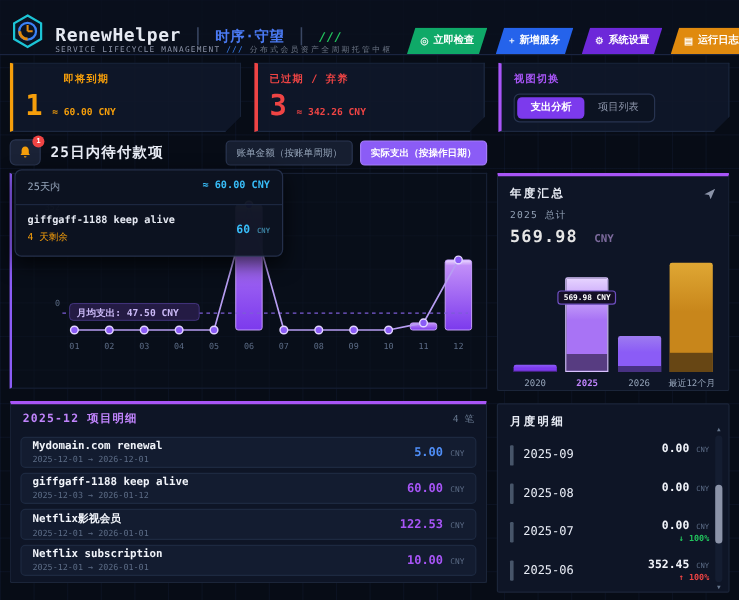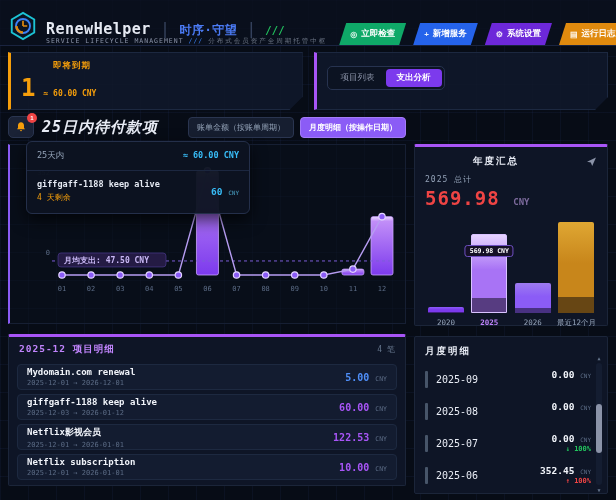--- a/index.html
+++ b/index.html
@@ -42,28 +42,28 @@
 
   
   .content { display:grid; grid-template-columns:398px 194px; gap:8px; padding:4px 8px 0 8px; }
 
   
   .chead { display:flex; align-items:center; gap:8px; height:26px; margin-bottom:4px; }
   .bellbtn { position:relative; width:26px; height:22px; background:#1a2236; border:1px solid #2a3550;
              border-radius:5px; display:flex; align-items:center; justify-content:center; }
   .badge { position:absolute; top:-4px; right:-4px; width:10px; height:10px; border-radius:50%;
            background:#ef4444; color:#fff; font-size:6px; line-height:10px; text-align:center; font-weight:bold; }
-  .ctitle { font-size:15px; font-weight:bold; letter-spacing:1px; color:#e8ecf5;font-style:italic; }
+  .ctitle { font-size:12px; font-weight:bold; letter-spacing:1px; color:#e8ecf5; }
   .ctabs { margin-left:auto; display:flex; gap:6px; }
   .ctab { font-size:8px; color:#94a3b8; background:#161e30; border:1px solid #2a3550; border-radius:4px; padding:4px 8px; white-space:nowrap; }
   .ctab.on { background:#8b5cf6; border-color:#a47cf8; color:#fff; font-weight:bold; }
 
   .chartcard { position:relative; height:180px; background:#0a101d99; border:1px solid #161f33; border-left:2px solid #8b5cf6; }
 
-  .dropdown { position:absolute; left:16px; top:-4px; width:224px; z-index:6; background:#0c1320f5;
+  .dropdown { position:absolute; left:2px; top:-4px; width:224px; z-index:6; background:#0c1320f5;
               border:1px solid #242f4a; border-radius:6px; box-shadow:0 6px 16px #000a; }
   .drow1 { display:flex; justify-content:space-between; padding:8px 10px; border-bottom:1px solid #1c2740; }
   .dper { font-size:8.5px; color:#94a3b8; }
   .dtot { font-size:8.5px; font-weight:bold; color:#38bdf8; }
   .drow2 { display:flex; justify-content:space-between; align-items:center; padding:8px 10px 10px 10px; }
   .dname { font-size:8.5px; font-weight:bold; color:#e5e9f2; }
   .drem { font-size:8px; color:#f59e0b; margin-top:3px; }
   .damt { font-size:9.5px; font-weight:bold; color:#38bdf8; white-space:nowrap; }
   .damt .cny { font-size:6px; color:#3b7f9e; }
 
@@ -75,25 +75,25 @@
   .item { display:flex; justify-content:space-between; align-items:center; margin:4px 8px; background:#131c30;
           border:1px solid #1d2940; border-radius:4px; padding:4px 9px; height:26px; }
   .iname { font-size:9px; font-weight:bold; color:#f1f4fa; }
   .irange { font-size:7px; color:#5b6b85; margin-top:2px; }
   .iamt { font-size:10px; font-weight:bold; white-space:nowrap; }
   .iamt .cny { font-size:6.5px; color:#5b6b85; font-weight:normal; }
 
   
   .rspacer { height:30px; }
   .annual { height:182px; background:#0e1526; border:1px solid #1b2539; border-top:3px solid #a855f7; border-radius:2px; padding:8px 10px 6px 10px; }
-  .ahead { display:flex; justify-content:space-between; align-items:center;margin-left:48px; }
+  .ahead { display:flex; justify-content:space-between; align-items:center; }
   .atitle { font-size:9.5px; font-weight:bold; letter-spacing:2px; color:#e8ecf5; }
   .asub { font-size:8px; color:#94a3b8; margin-top:6px; letter-spacing:1px; }
   .atotal { margin-top:2px; }
-  .atotal .num { font-size:19px; font-weight:bold; color:#ef4444; letter-spacing:1px; }
+  .atotal .num { font-size:14px; font-weight:bold; color:#e5e5e5; letter-spacing:1px; }
   .atotal .cur { font-size:9px; color:#7c6a9c; font-weight:bold; margin-left:4px; }
   .abars { display:flex; align-items:flex-end; justify-content:space-between; height:96px; margin-top:8px; padding:0 2px; }
   .abar-w { position:relative; width:38px; display:flex; align-items:flex-end; justify-content:center; }
   .abar { position:relative; width:36px; border-radius:2px 2px 0 0; overflow:hidden; }
   .abar .dk { position:absolute; bottom:0; left:0; right:0; height:18%; background:rgba(5,5,14,.5); }
   .apill { position:absolute; top:-3px; left:50%; transform:translateX(-50%); background:#151026; border:1px solid #6d4fc0;
            border-radius:3px; color:#fff; font-size:6.5px; font-weight:bold; padding:1px 4px; white-space:nowrap; z-index:3; }
   .albls { display:flex; justify-content:space-between; margin-top:5px; padding:0 2px; }
   .albl { width:38px; text-align:center; font-size:7.5px; color:#94a3b8; white-space:nowrap; }
   .albl.on { color:#c084fc; font-weight:bold; }
@@ -162,43 +162,51 @@
   </div>
 
   <div class="stats">
     <div class="scard" style="border-left-color: rgb(245, 158, 11);">
       <div class="slabel" style="color: rgb(245, 158, 11); padding-left: 32px;">即将到期</div>
       <div class="svalrow">
         <span class="sval" style="color: rgb(245, 158, 11);">1</span>
         <span class="sapprox" style="color: rgb(245, 158, 11);">≈ 60.00 CNY</span>
       </div>
     </div>
+    <div class="scard" style="border-left-color: rgb(239, 68, 68);">
+      <div class="slabel" style="color: rgb(239, 68, 68);">已过期 / 弃养</div>
+      <div class="svalrow">
+        <span class="sval" style="color: rgb(239, 68, 68);">3</span>
+        <span class="sapprox" style="color: rgb(239, 68, 68);">≈ 342.26 CNY</span>
+      </div>
+    </div>
     <div class="scard" style="border-left-color: rgb(168, 85, 247);">
+      <div class="slabel" style="color: rgb(168, 85, 247);">视图切换</div>
       <div class="toggle2">
+        <button class="topt on">支出分析</button>
         <button class="topt">项目列表</button>
-        <button class="topt on">支出分析</button>
       </div>
     </div>
   </div>
 
   <div class="content">
 
     <div>
       <div class="chead">
         <button class="bellbtn">
           <svg width="12" height="12" viewBox="0 0 16 16">
             <path d="M8 1.5c-2.5 0-4 2-4 4.5v3L2.8 11h10.4L12 9V6c0-2.5-1.5-4.5-4-4.5z" fill="#f59e0b"></path>
             <path d="M6.5 12.2a1.5 1.5 0 0 0 3 0z" fill="#f59e0b"></path>
           </svg>
           <span class="badge">1</span>
         </button>
         <span class="ctitle">25日内待付款项</span>
         <div class="ctabs">
           <button class="ctab">账单金额（按账单周期）</button>
-          <button class="ctab on">月度明细（按操作日期）</button>
+          <button class="ctab on">实际支出（按操作日期）</button>
         </div>
       </div>
 
       <div class="chartcard">
 
         <div class="dropdown">
           <div class="drow1">
             <span class="dper">25天内</span>
             <span class="dtot">≈ 60.00 CNY</span>
           </div>

